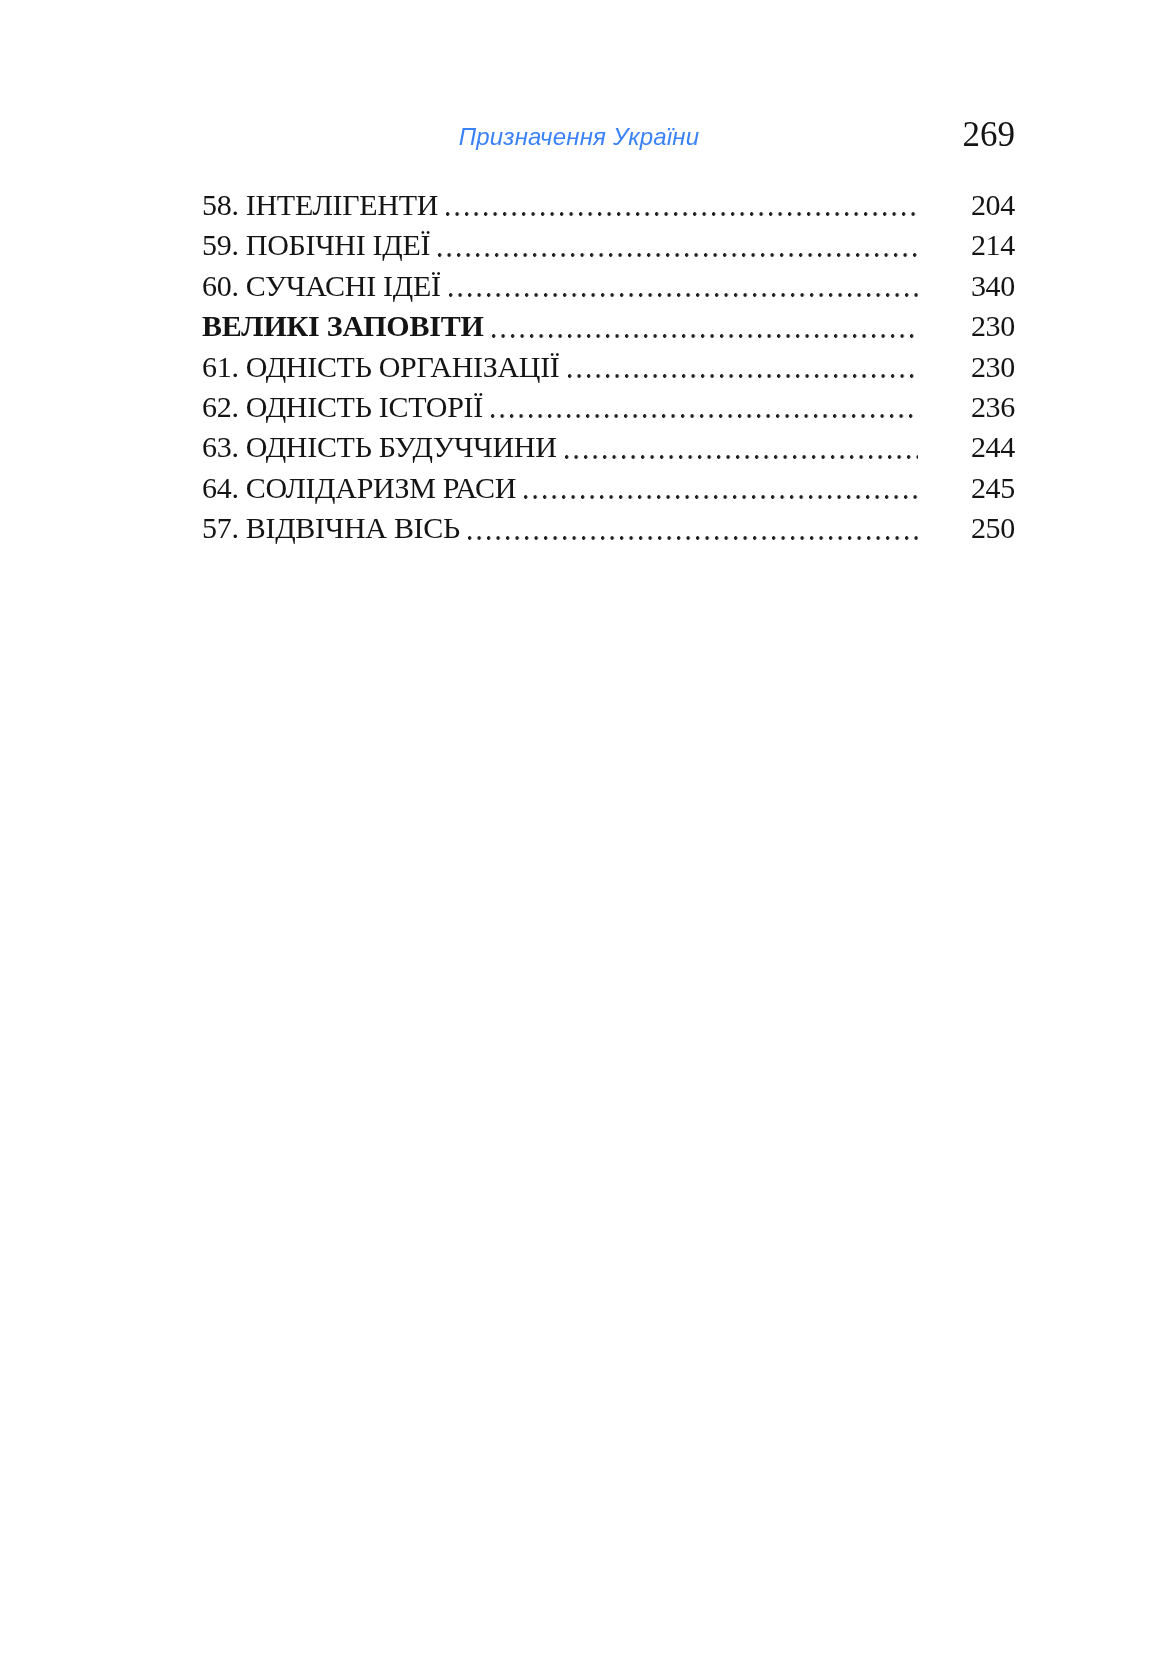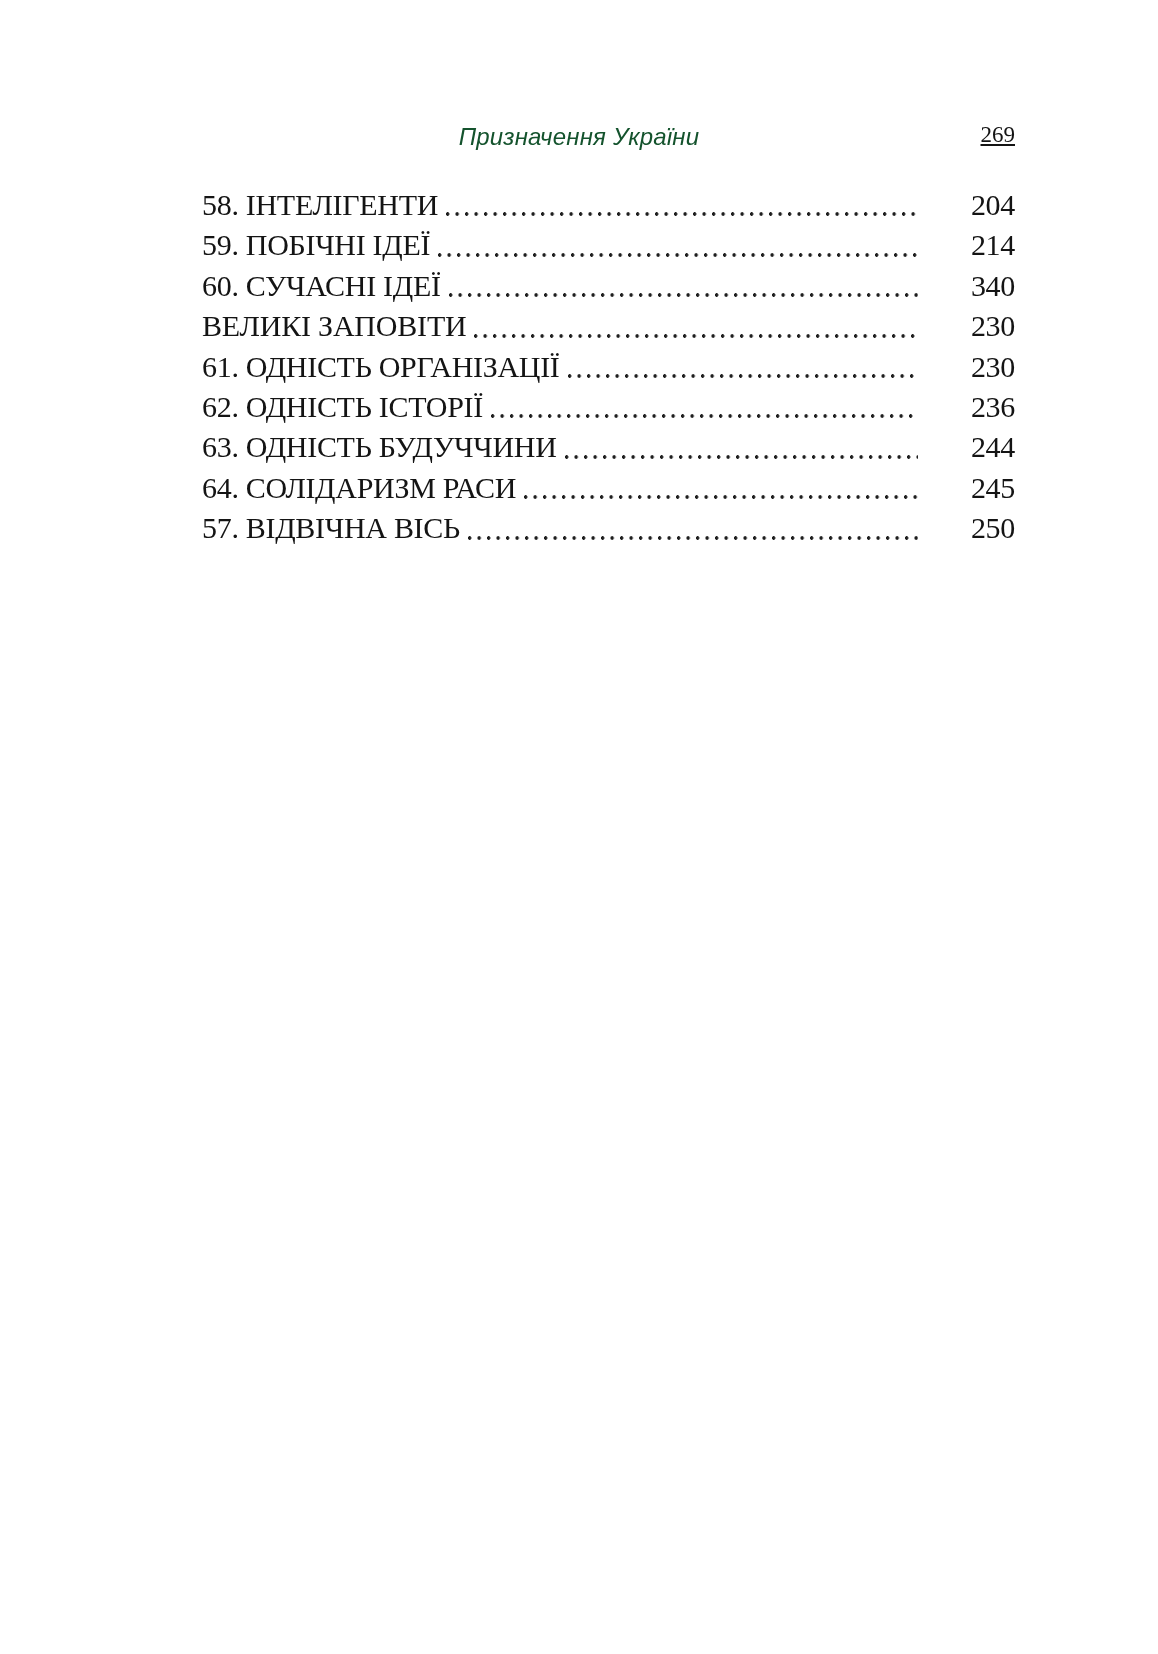--- a/index.html
+++ b/index.html
@@ -28,32 +28,31 @@
     position: absolute;
     left: 0;
     top: 122px;
     width: 100%;
     text-align: center;
     font-family: "Liberation Sans", sans-serif;
     font-style: italic;
     font-weight: 400;
     font-size: 24px;
     line-height: 30px;
-    color: #14532d;
+    color: #3b82f6;
     letter-spacing: 0.2px;
   }
   .running-header .folio {
     position: absolute;
     right: 143px;
     top: 117px;
     font-family: "Liberation Serif", serif;
-    font-size: 23px;
+    font-size: 35px;
     line-height: 36px;
     color: #141414;
-    text-decoration: underline;
   }
   
   .toc {
     position: absolute;
     left: 202px;
     right: 143px;
     top: 185px;
   }
   .toc-row {
     display: flex;
@@ -61,21 +60,21 @@
     height: 40.4px;
     white-space: nowrap;
   }
   .toc-row .label,
   .toc-row .pagenum {
     font-size: 30px;
     line-height: 40.4px;
     letter-spacing: -0.3px;
   }
   .toc-row.bold .label {
-    font-weight: 400;
+    font-weight: 700;
     letter-spacing: -0.2px;
   }
   .toc-row .leader {
     flex: 1 1 auto;
     align-self: flex-end;
     height: 4px;
     margin: 0 7px 9px 8px;
     min-width: 20px;
     background-image: radial-gradient(circle at 1.6px 2px, #1e1e1e 1.55px, rgba(0,0,0,0) 2px);
     background-size: 9.5px 4px;

